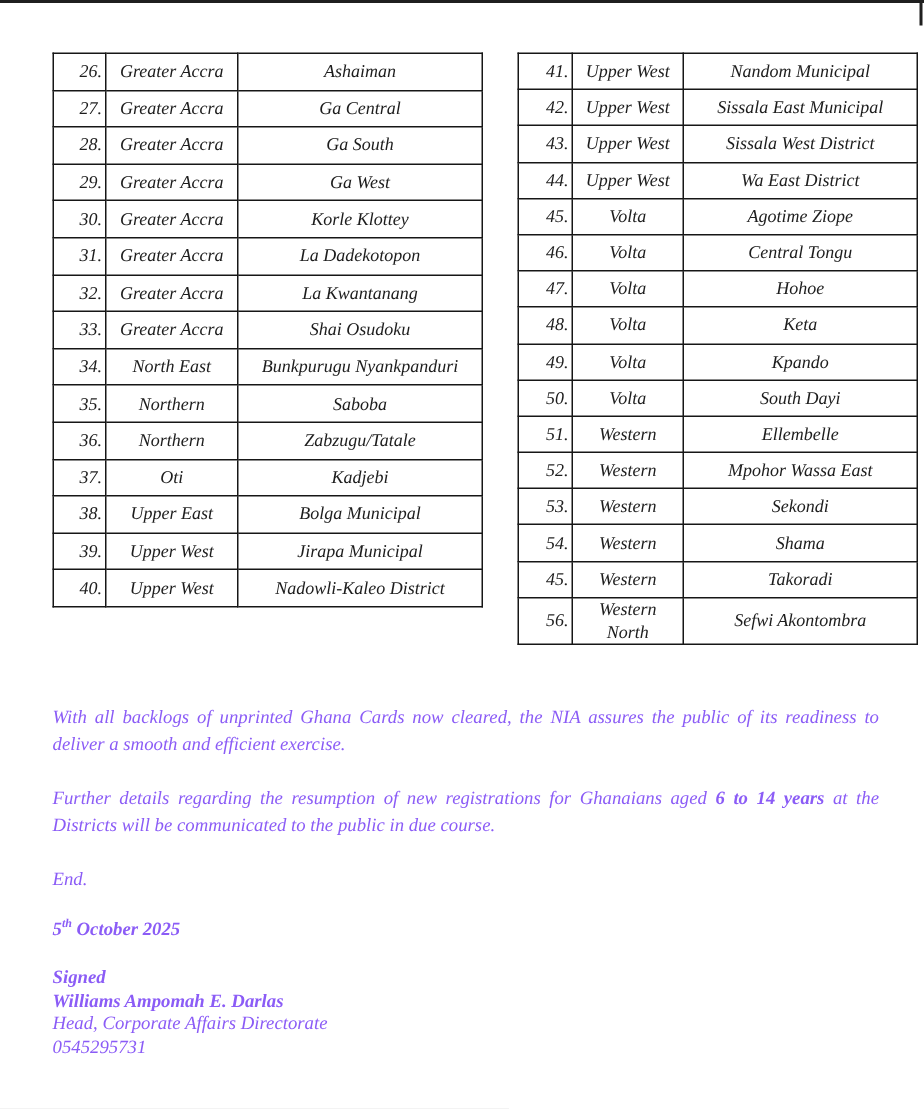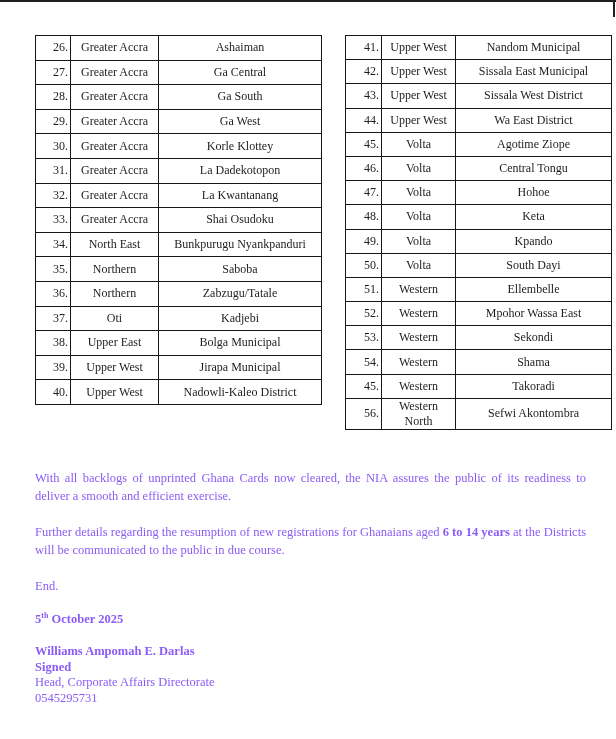--- a/index.html
+++ b/index.html
@@ -5,20 +5,21 @@
   * { margin: 0; padding: 0; box-sizing: border-box; }
   html, body { background: #e9e9e9; }
   .page {
     position: relative;
     width: 616px;
     height: 739px;
     background: #ffffff;
     font-family: "Liberation Serif", "DejaVu Serif", serif;
     color: #222222;
     overflow: hidden;
+    font-style: italic;
   }
   .top-rule {
     position: absolute;
     top: 0; left: 0;
     width: 616px; height: 2px;
     background: #1f1f1f;
   }
   .right-tick {
     position: absolute;
     top: 0; right: 1px;
@@ -247,19 +248,19 @@
   <div class="body-text">
     <p class="para justify">With all backlogs of unprinted Ghana Cards now cleared, the NIA assures the public of its readiness to deliver a smooth and efficient exercise.</p>
 
     <p class="para justify"><span>Further details regarding the resumption of new registrations for Ghanaians aged </span><strong>6 to 14 years</strong><span> at the Districts will be communicated to the public in due course.</span></p>
 
     <p class="para para-end">End.</p>
 
     <p class="para date-line bold"><span>5</span><sup>th</sup><span> October 2025</span></p>
 
     <div class="signature">
+      <div class="bold">Signed</div>
       <div class="bold">Williams Ampomah E. Darlas</div>
-      <div class="bold">Signed</div>
       <div>Head, Corporate Affairs Directorate</div>
       <div>0545295731</div>
     </div>
   </div>
 </div>
 
 </body></html>

